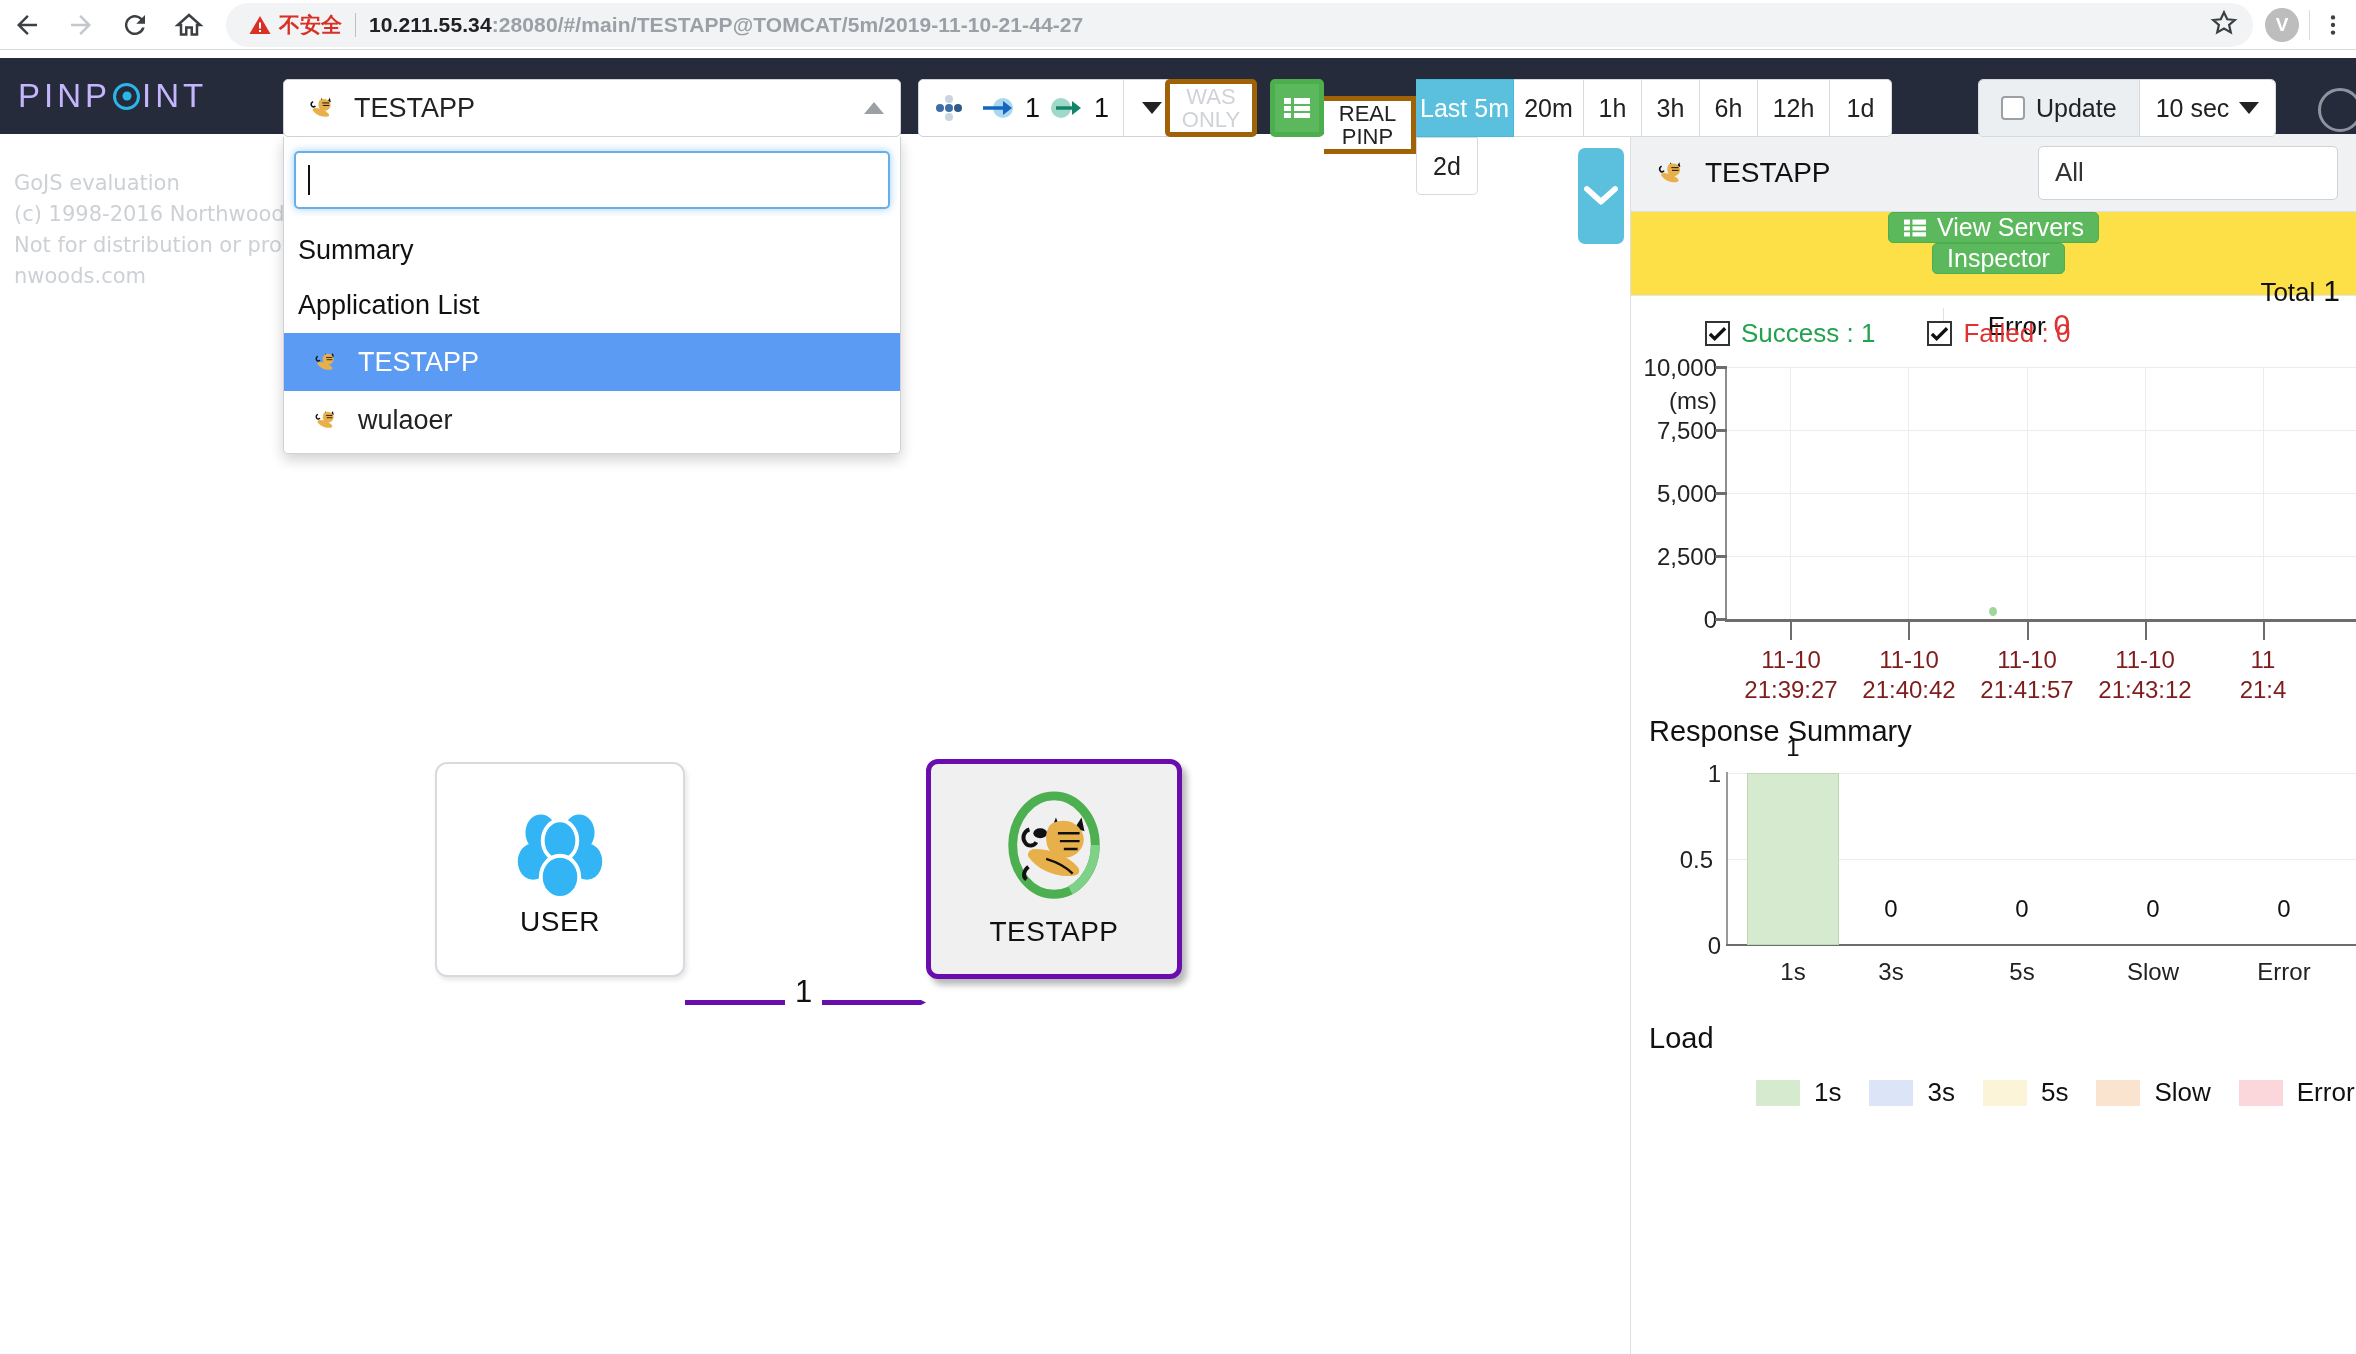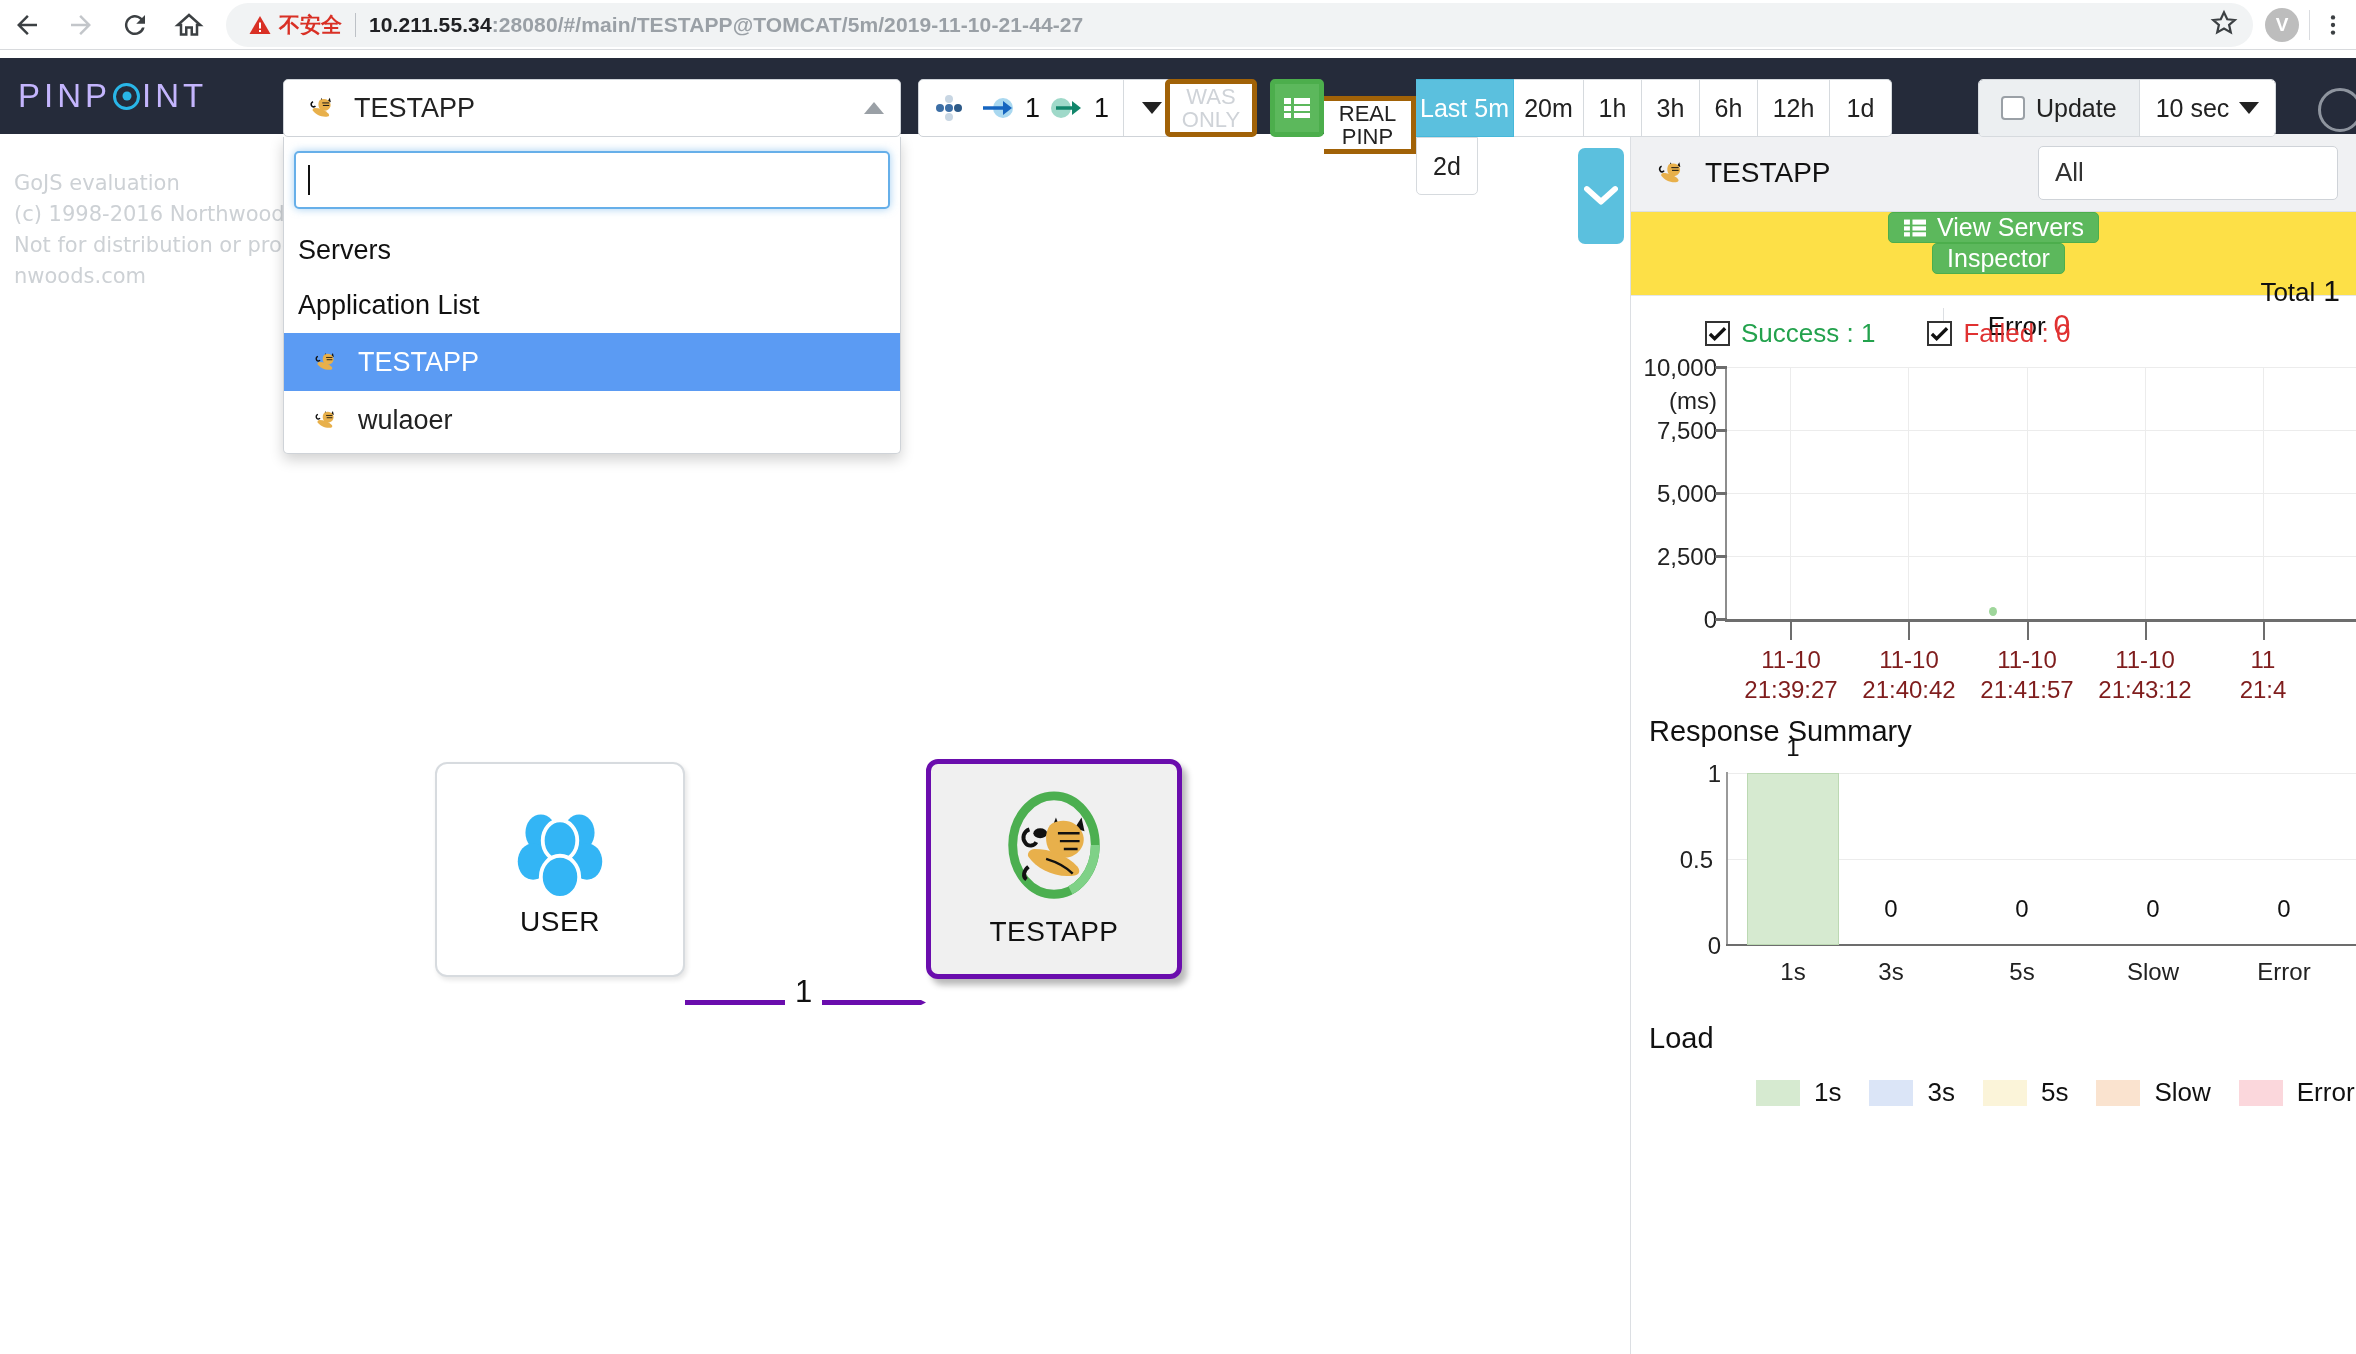--- a/index.html
+++ b/index.html
@@ -705,21 +705,21 @@
     <path d="M64 44h22M66 52h20" stroke="#111" stroke-width="3"></path>
   </svg>
   <span class="label">TESTAPP</span>
   <span class="caret-up"></span>
 </div>
 
 <div id="app-dropdown">
   <div id="dd-search">
     <span class="caret"></span>
   </div>
-  <div class="dd-group">Servers</div>
+  <div class="dd-group">Summary</div>
   <div class="dd-group">Application List</div>
   <div class="dd-item selected">
     <svg width="38" height="34" viewBox="0 0 120 120">
       <path d="M35 40c-6 2-8 9-4 14 3 4 9 3 11-1" fill="none" stroke="#111" stroke-width="5"></path>
       <path d="M62 28l-5 13 9-2z" fill="#111"></path>
       <path d="M88 28l3 14-10-3z" fill="#111"></path>
       <path d="M58 34c12-6 26-2 31 10 4 10-2 20-12 24-9 3-19-1-23-9-4-9-2-21 4-25z" fill="#e8b04b"></path>
       <path d="M40 60c16 0 33 6 44 18 3 4 2 8-3 9-19 3-38-6-47-19-2-4 2-8 6-8z" fill="#e8b04b"></path>
       <path d="M64 44h22M66 52h20" stroke="#111" stroke-width="3"></path>
     </svg>

